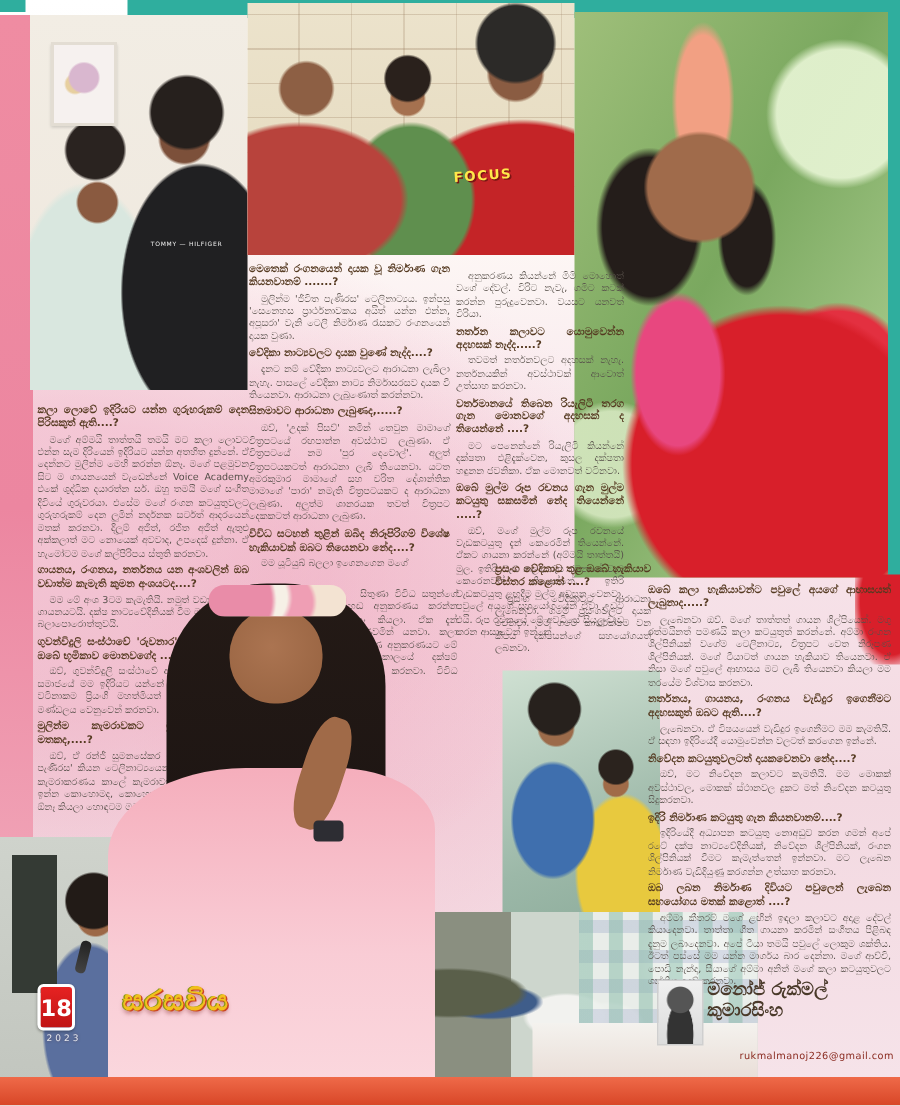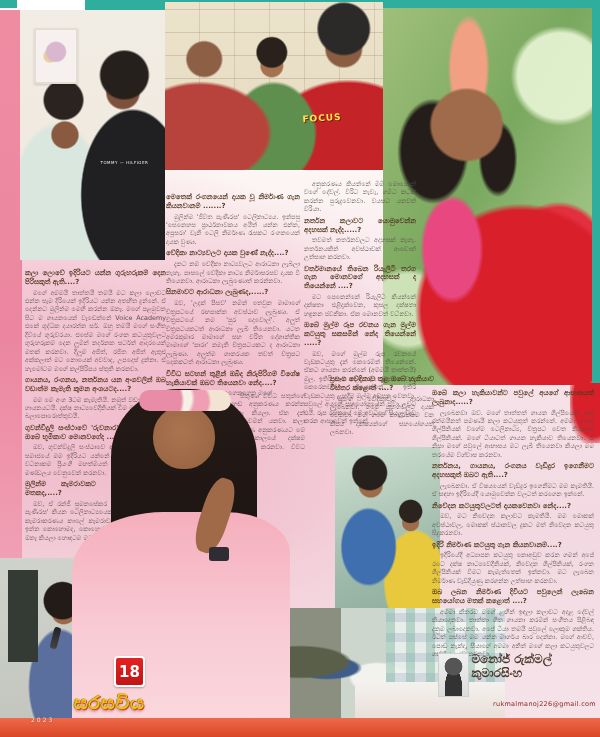--- a/index.html
+++ b/index.html
@@ -106,28 +106,28 @@
       radial-gradient(ellipse at 46% 78%, #5a6f9e 0 30%, transparent 32%),
       radial-gradient(circle at 38% 70%, #e8ecf2 0 6%, transparent 8%),
       radial-gradient(circle at 56% 82%, #dde4ee 0 6%, transparent 8%),
       linear-gradient(#cfd3cc,#c2c6bf);}
   .mic{left:40%;top:42%;width:7px;height:22px;background:linear-gradient(#222,#444);border-radius:3px;transform:rotate(14deg);}
   
   .col{position:absolute;z-index:4;color:#57504a;font-size:6.4px;line-height:1.32;text-align:justify;}
   .qa-h{color:#553a21;font-weight:bold;font-size:7px;line-height:1.25;margin:3px 0 2px;}
   .qa-p{margin:0 0 2px;text-indent:8px;}
   .col1{left:25px;top:266px;width:141px;height:300px;}
-  .col2{left:166px;top:172px;width:134px;height:222px;margin-top:18px;}
+  .col2{left:166px;top:172px;width:134px;height:222px;}
   .col2w{left:232px;top:392px;width:73px;height:120px;z-index:4;}
   .col3{left:304px;top:180px;width:112px;height:214px;}
   .col3b{left:330px;top:372px;width:104px;height:74px;}
   .col4{left:432px;top:386px;width:162px;height:266px;}
   
   .logo{left:25px;top:656px;width:120px;height:48px;z-index:7;}
-  .logo-row{display:flex;align-items:flex-end;gap:4px;flex-direction:column;}
+  .logo-row{display:flex;align-items:flex-start;gap:4px;}
   .logo-num{width:27px;height:27px;background:linear-gradient(#e62222,#c01414);color:#fff;font-weight:bold;font-size:15px;display:flex;align-items:center;justify-content:center;border-radius:4px;border:2px solid #fff;box-shadow:0 1px 2px rgba(0,0,0,.3);}
   .logo-title{font-weight:bold;font-size:19px;color:#f2c01d;text-shadow:1px 1px 0 #c42, -1px 0 0 #8a9b12, 0 2px 3px rgba(120,20,20,.5);letter-spacing:1px;margin-left:28px;}
   .logo-date{margin-top:2px;font-size:6px;color:rgba(255,255,255,.85);text-shadow:0 0 2px rgba(80,40,40,.6);letter-spacing:2px;padding-left:6px;}
   
   .author{left:438px;top:653px;width:158px;z-index:7;}
   .author-row{display:flex;gap:2px;align-items:flex-start;}
   .author-photo{width:32px;height:42px;border:1px solid #cfcfcf;
     background:radial-gradient(circle at 50% 30%, #555 0 26%, transparent 28%),radial-gradient(ellipse at 50% 85%, #333 0 42%, transparent 44%),linear-gradient(#efefef,#dcdcdc);}
   .author-name{font-weight:bold;color:#4a3a2a;font-size:12px;line-height:1.15;}
   .author-email{margin-top:3px;font-size:6.5px;color:#8a2b20;text-align:right;letter-spacing:.3px;}

